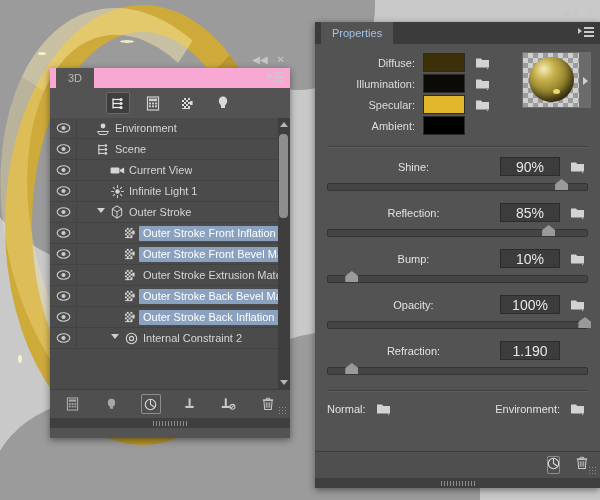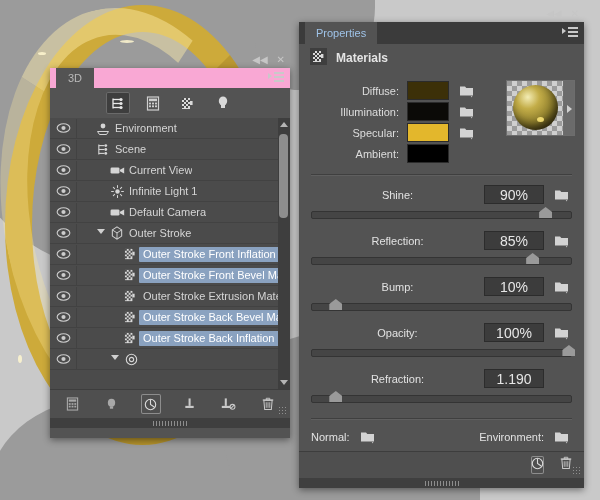--- a/index.html
+++ b/index.html
@@ -79,21 +79,21 @@
   .bb.boxed{box-shadow:inset 0 0 0 1px #8d8d8d;border-radius:2px;}
   .grip{position:absolute;right:3px;bottom:3px;width:9px;height:9px;
     background:
       radial-gradient(circle,#9a9a9a 45%,transparent 46%) 0 0/3px 3px;
     opacity:.85;}
   .footgrip{height:10px;background:#3f3f3f;display:flex;align-items:center;justify-content:center;}
   .footgrip i{width:34px;height:5px;
     background:repeating-linear-gradient(90deg,#8d8d8d 0 1px,transparent 1px 3px);}
 
   
-  #props{left:299px;top:22px;width:285px;height:466px;background:#535353;}
+  #props{left:315px;top:22px;width:285px;height:466px;background:#535353;}
   #props .hdr{height:22px;background:#3b3b3b;position:relative;}
   #props .tabp{position:absolute;left:6px;top:0;height:22px;line-height:22px;background:#535353;color:#9fc3e8;font-size:11px;padding:0 11px;}
   .p-title{height:28px;display:flex;align-items:center;gap:9px;padding-left:11px;background:#535353;}
   .p-title .tname{color:#e4e4e4;font-size:12px;font-weight:bold;}
   .p-body{background:#535353;padding:0;}
   .colorsec{display:flex;padding:8px 0 6px 0;}
   .colrows{flex:1;padding-left:4px;}
   .crow{display:flex;align-items:center;height:21px;}
   .crow .cl{width:96px;text-align:right;color:#ddd;font-size:11px;padding-right:8px;}
   .swatch{width:40px;height:17px;border:1px solid #2b2b2b;cursor:pointer;}
@@ -292,38 +292,20 @@
           </span>
         </div>
         <div class="row">
           <span class="eye">
             <svg width="15" height="10" viewBox="0 0 16 11">
               <ellipse cx="8" cy="5.5" rx="7" ry="4.6" fill="none" stroke="#cdcdcd" stroke-width="1.2"></ellipse>
               <circle cx="8" cy="5.5" r="2.3" fill="#cdcdcd"></circle>
             </svg>
           </span>
           <span class="rowbody" style="padding-left:18px">
-            <span class="tw"></span>
-            <span class="ricon">
-              <svg width="15" height="11" viewBox="0 0 16 11">
-                <rect x="0.6" y="2.2" width="9.5" height="6.6" rx="1.4" fill="#d5d5d5"></rect>
-                <path d="M10.6 4.6l4.5-2.4v6.6l-4.5-2.4z" fill="#d5d5d5"></path>
-              </svg>
-            </span>
-            <span class="lbl">Default Camera</span>
-          </span>
-        </div>
-        <div class="row">
-          <span class="eye">
-            <svg width="15" height="10" viewBox="0 0 16 11">
-              <ellipse cx="8" cy="5.5" rx="7" ry="4.6" fill="none" stroke="#cdcdcd" stroke-width="1.2"></ellipse>
-              <circle cx="8" cy="5.5" r="2.3" fill="#cdcdcd"></circle>
-            </svg>
-          </span>
-          <span class="rowbody" style="padding-left:18px">
             <span class="tw open">
               <s></s>
             </span>
             <span class="ricon">
               <svg width="14" height="14" viewBox="0 0 15 15">
                 <path d="M7.5 1l5 3.2v6.6L7.5 14l-5-3.2V4.2z" fill="none" stroke="#d5d5d5" stroke-width="1.1"></path>
                 <path d="M2.5 4.2L7.5 7.4l5-3.2M7.5 7.4V14" fill="none" stroke="#d5d5d5" stroke-width="1"></path>
               </svg>
             </span>
             <span class="lbl">Outer Stroke</span>
@@ -434,20 +416,21 @@
           <span class="rowbody" style="padding-left:32px">
             <span class="tw open">
               <s></s>
             </span>
             <span class="ricon">
               <svg width="13" height="13" viewBox="0 0 14 14">
                 <circle cx="7" cy="7" r="5.6" fill="none" stroke="#d5d5d5" stroke-width="1.2"></circle>
                 <circle cx="7" cy="7" r="2.3" fill="none" stroke="#d5d5d5" stroke-width="1.2"></circle>
               </svg>
             </span>
+            <span class="lbl">Internal Constraint 2</span>
           </span>
         </div>
       </div>
     <div class="sb-track">
       <div class="sb-up"></div>
       <div class="sb-thumb"></div>
       <div class="sb-dn"></div>
     </div>
   </div>
 
@@ -518,31 +501,20 @@
   <div class="hdr">
     <div class="tabp">Properties</div>
     <div class="menu-btn" style="top:5px;">
       <span class="tri"></span>
         <i style="margin-left:6px;width:10px;"></i>
         <i style="margin-left:6px;width:10px;"></i>
         <i style="margin-left:6px;width:10px;"></i>
     </div>
   </div>
 
-  <div class="p-title">
-    <span>
-      <svg width="17" height="17" viewBox="0 0 17 17">
-          <rect x="0" y="0" width="17" height="17" fill="#3e3e3e"></rect>
-          <path d="M3 3h8v11H3z" fill="#d9d9d9"></path>
-          <path d="M3 3h2v2H3zM7 3h2v2H7zM5 5h2v2H5zM9 5h2v2H9zM3 7h2v2H3zM7 7h2v2H7zM5 9h2v2H5zM9 9h2v2H9zM3 11h2v2H3zM7 11h2v2H7z" fill="#3e3e3e"></path>
-          <path d="M11 6h2.4v4H11z" fill="#d9d9d9"></path>
-        </svg>
-    </span>
-    <span class="tname">Materials</span>
-  </div>
 
   <div class="p-body">
     <div class="colorsec">
       <div class="colrows" id="colorRows">
           <div class="crow">
             <span class="cl">Diffuse:</span>
             <span class="swatch" style="background:#3c3008"></span>
             <span class="folder">
               <svg width="17" height="14" viewBox="0 0 17 14">
                 <path d="M1 2.4h5l1.3 1.5H14v7.6H1z" fill="#d3d3d3"></path>

